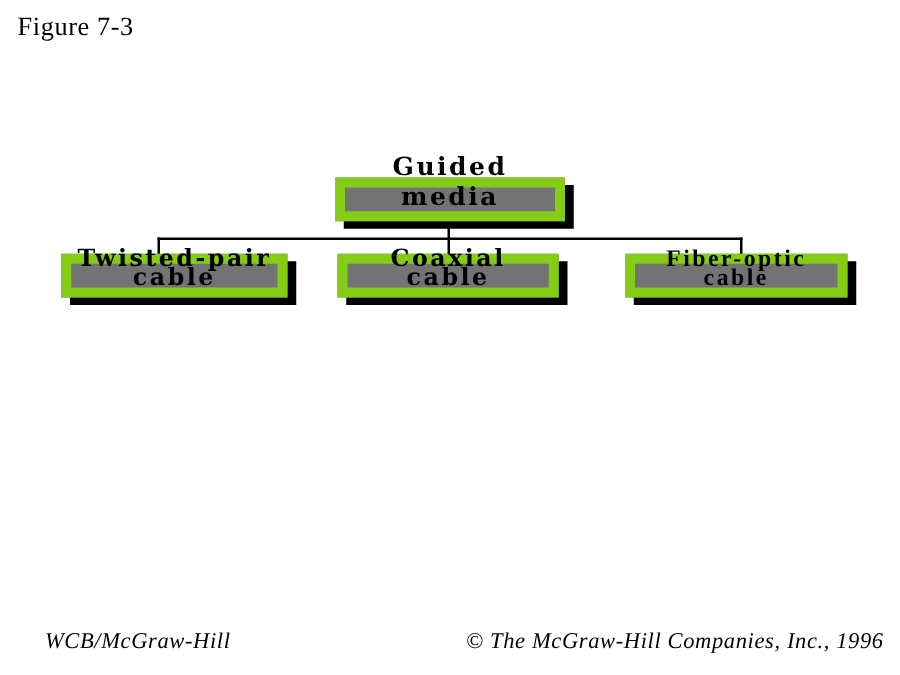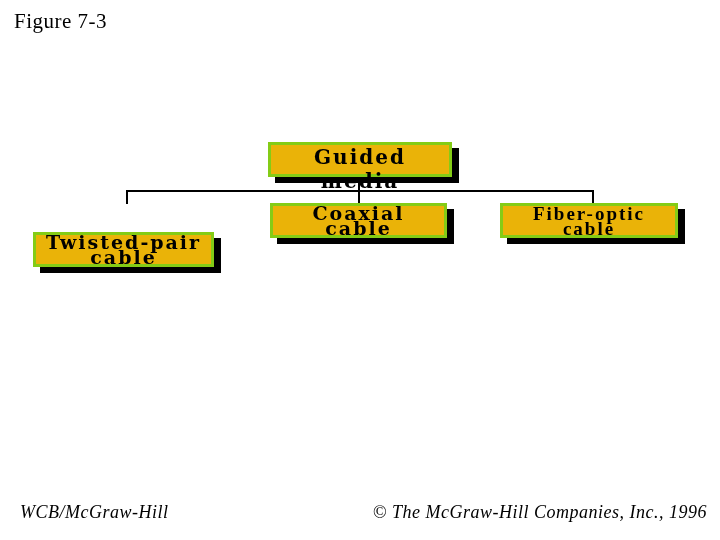--- a/index.html
+++ b/index.html
@@ -20,61 +20,61 @@
     top: 9px;
     font-size: 21px;
     letter-spacing: 0.5px;
     color: #000;
   }
 
   
   .node {
     position: absolute;
     box-sizing: border-box;
-    background: #eab308;
-    border: 3px solid #84cc16;
+    background: #737373;
+    border: 8px solid #84cc16;
     box-shadow: 7px 6px 0 0 #000000;
     display: flex;
     flex-direction: column;
     align-items: center;
-    justify-content: flex-start;
+    justify-content: flex-end;
     text-align: center;
     font-family: "DejaVu Serif", serif;
     font-weight: bold;
     letter-spacing: 2px;
     z-index: 2;
   }
   .node-root {
     left: 268px; top: 142px;
     width: 184px; height: 35px;
     font-size: 20px;
   }
   .node-child {
     top: 203px;
     height: 35px;
     font-size: 19px;
     line-height: 15px;
   }
   .node-child .line { display: block; }
-  #child-0 { left: 33px;  width: 181px; margin-top: 29px; }
+  #child-0 { left: 49px;  width: 181px; }
   #child-1 { left: 270px; width: 177px; }
   #child-2 { left: 500px; width: 178px; font-family: Liberation Serif, serif; }
 
   
   .line-seg { position: absolute; background: #000000; z-index: 1; }
   .v-root  { left: 358px; top: 177px; width: 2px; height: 14px; }
   .h-main  { left: 126px; top: 190px; width: 468px; height: 2px; }
   .v-left  { left: 126px; top: 190px; width: 2px; height: 14px; }
   .v-mid   { left: 358px; top: 190px; width: 2px; height: 14px; }
   .v-right { left: 592px; top: 190px; width: 2px; height: 14px; }
 
   
   .footer-left {
     position: absolute;
-    left: 20px;
+    left: 36px;
     top: 502px;
     font-size: 18px;
     font-style: italic;
     letter-spacing: 0.5px;
   }
   .footer-right {
     position: absolute;
     right: 13px;
     top: 502px;
     font-size: 18px;

